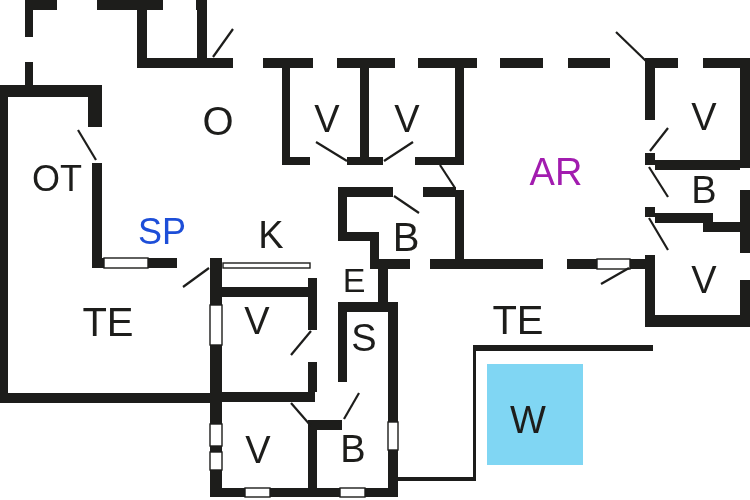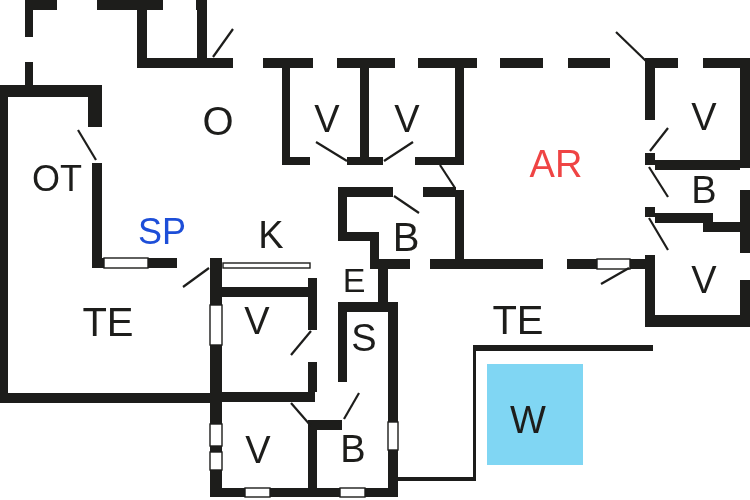--- a/index.html
+++ b/index.html
@@ -144,21 +144,21 @@
       <line x1="311" y1="426" x2="291" y2="403"></line>
       <line x1="344" y1="419" x2="359" y2="393"></line>
     </g>
   </svg>
 
   <div id="labels">
       <span class="room-label" style="left: 218px; top: 121px; font-size: 40px; color: rgb(29, 29, 27);">O</span>
       <span class="room-label" style="left: 57px; top: 179px; font-size: 36px; color: rgb(29, 29, 27);">OT</span>
       <span class="room-label" style="left: 327px; top: 119px; font-size: 38px; color: rgb(29, 29, 27);">V</span>
       <span class="room-label" style="left: 407px; top: 119px; font-size: 38px; color: rgb(29, 29, 27);">V</span>
-      <span class="room-label" style="left: 556px; top: 164px; font-size: 38px; color: #ef4444;">AR</span>
+      <span class="room-label" style="left: 556px; top: 172px; font-size: 38px; color: #a21caf;">AR</span>
       <span class="room-label" style="left: 704px; top: 117px; font-size: 38px; color: rgb(29, 29, 27);">V</span>
       <span class="room-label" style="left: 704px; top: 190px; font-size: 38px; color: rgb(29, 29, 27);">B</span>
       <span class="room-label" style="left: 704px; top: 280px; font-size: 38px; color: rgb(29, 29, 27);">V</span>
       <span class="room-label" style="left: 162px; top: 232px; font-size: 36px; color: #1d4ed8;">SP</span>
       <span class="room-label" style="left: 271px; top: 235px; font-size: 38px; color: rgb(29, 29, 27);">K</span>
       <span class="room-label" style="left: 406px; top: 237px; font-size: 40px; color: rgb(29, 29, 27);">B</span>
       <span class="room-label" style="left: 354px; top: 280px; font-size: 34px; color: rgb(29, 29, 27);">E</span>
       <span class="room-label" style="left: 108px; top: 322px; font-size: 40px; color: rgb(29, 29, 27);">TE</span>
       <span class="room-label" style="left: 257px; top: 321px; font-size: 38px; color: rgb(29, 29, 27);">V</span>
       <span class="room-label" style="left: 364px; top: 338px; font-size: 38px; color: rgb(29, 29, 27);">S</span>

